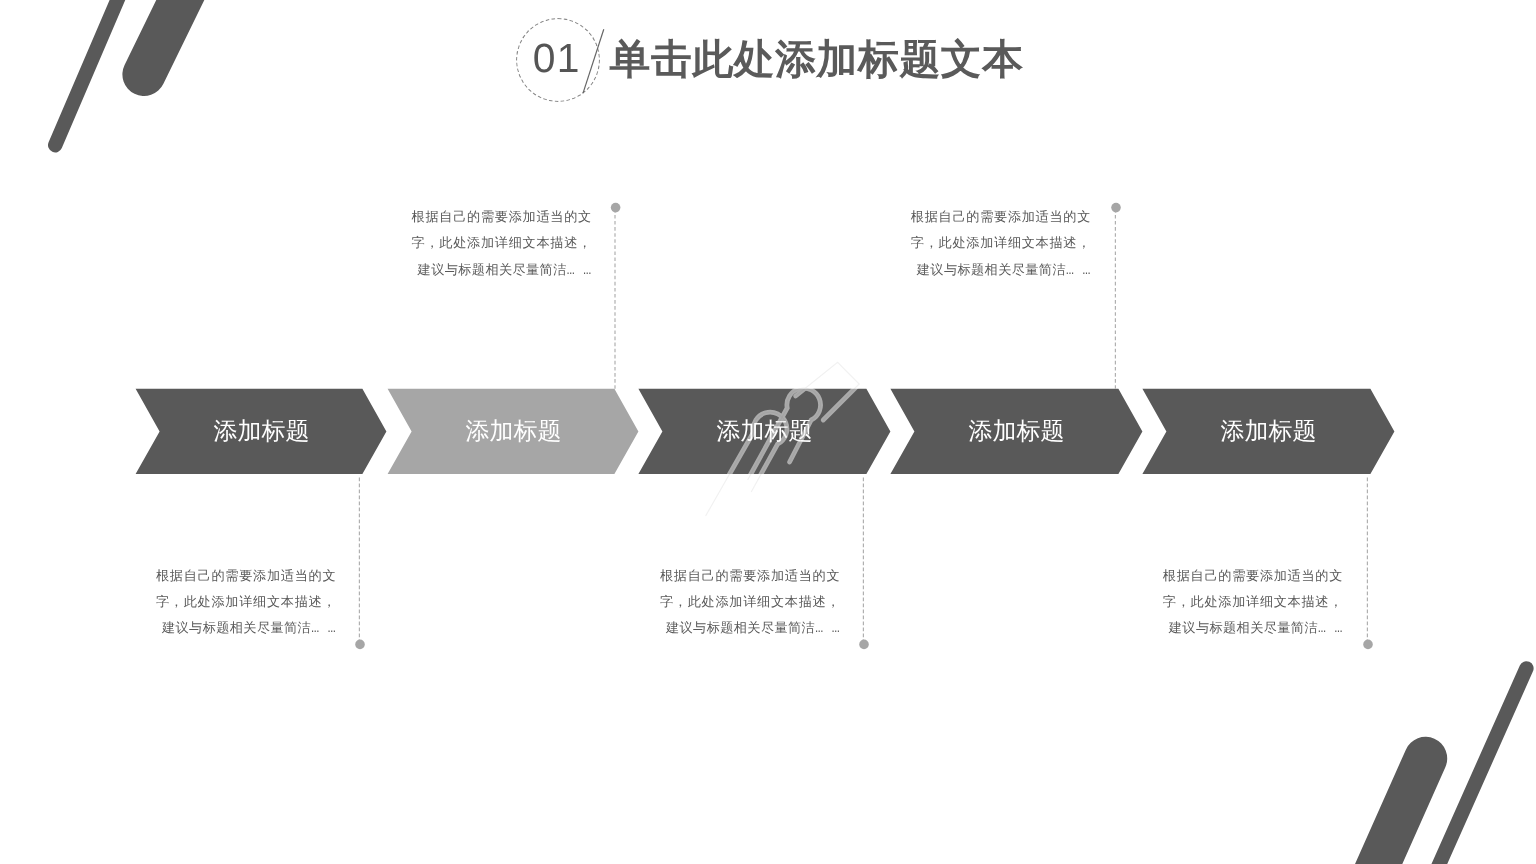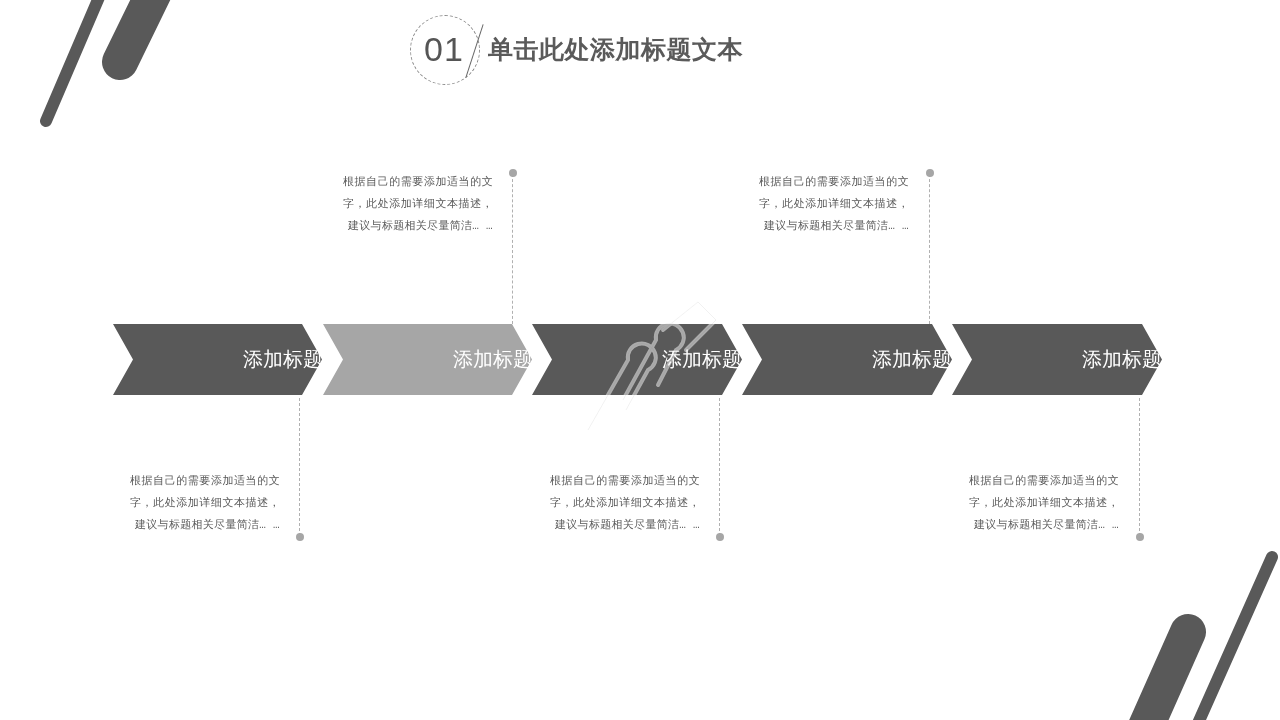--- a/index.html
+++ b/index.html
@@ -2,42 +2,42 @@
 <html><head>
 <meta charset="utf-8">
 <style>
   html, body { margin:0; padding:0; }
   body {
     width:1280px; height:720px; position:relative; overflow:hidden;
     background:#ffffff;
     font-family: "DejaVu Sans", "Liberation Sans", sans-serif;
   }
   .deco { position:absolute; left:0; top:0; }
-  .title-wrap { position:absolute; left:410px; top:15px; width:380px; height:72px; }
+  .title-wrap { position:absolute; left:430px; top:15px; width:380px; height:72px; }
   .title-circle {
     position:absolute; left:0; top:0; width:68px; height:68px;
     border:1px dashed #8a8a8a; border-radius:50%;
   }
   .title-num {
     position:absolute; left:14px; top:14px; font-size:34px; line-height:40px;
     color:#555; font-weight:200; letter-spacing:1px;
     font-family: "Liberation Sans", sans-serif;
   }
   .title-slash {
     position:absolute; left:64px; top:8px; width:1px; height:56px;
     background:#666; transform:rotate(18deg); transform-origin:center;
   }
   .title-text {
-    position:absolute; left:78px; top:18px; font-size:25px; line-height:34px;
+    position:absolute; left:78px; top:18px; font-size:34px; line-height:34px;
     color:#5a5a5a; font-weight:bold; letter-spacing:0.5px; white-space:nowrap;
   }
   .chevrons { position:absolute; left:0; top:0; }
   .chev-label {
     position:absolute; top:340px; width:210px; height:38px; line-height:38px;
-    text-align:right; color:#ffffff; font-size:20px;
+    text-align:center; color:#ffffff; font-size:20px;
   }
   .desc {
     position:absolute; width:150px; font-size:11px; line-height:22px;
     color:#595959; text-align:justify; text-align-last:right;
     letter-spacing:0.3px;
     font-family:Liberation Mono, monospace;
   }
   .vline {
     position:absolute; width:0; border-left:1px dashed #b0b0b0;
   }

